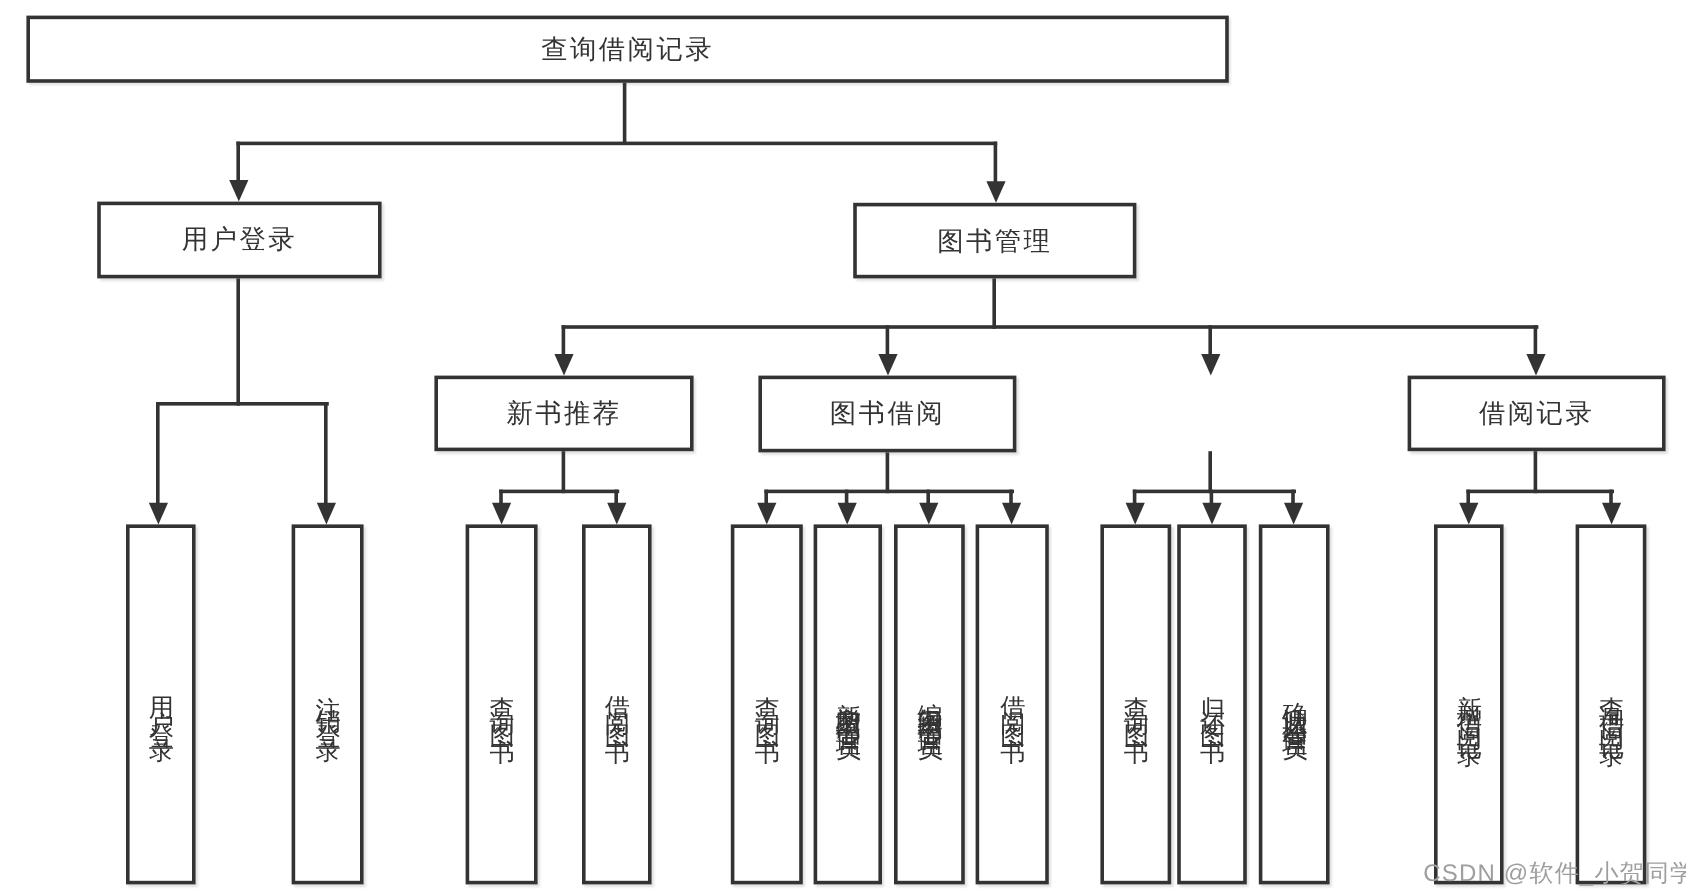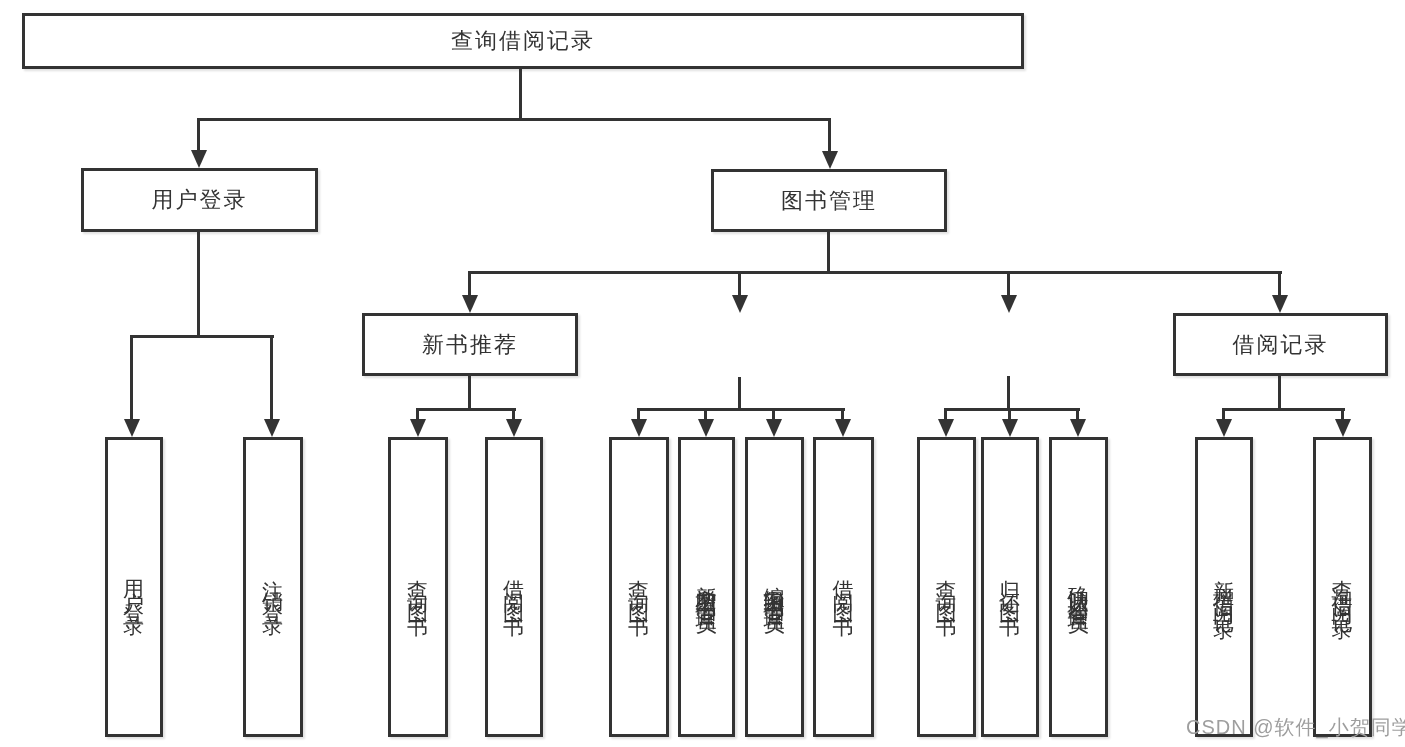--- a/index.html
+++ b/index.html
@@ -56,20 +56,21 @@
 <div class="stage">
 
   <div class="box" style="left:22px;top:13px;width:1002px;height:56px;">查询借阅记录</div>
 
   <div class="box" style="left:81px;top:168px;width:237px;height:64px;">用户登录</div>
 
   <div class="box" style="left:362px;top:313px;width:216px;height:63px;">新书推荐</div>
 
   <div class="box" style="left:711px;top:169px;width:236px;height:63px;">图书管理</div>
 
+  <div class="box" style="left:632px;top:313px;width:215px;height:64px;">图书借阅</div>
 
 
   <div class="box" style="left:1173px;top:313px;width:215px;height:63px;">借阅记录</div>
 
   <div class="box leaf" style="left:105px;top:437px;width:58px;height:300px;">用户登录</div>
 
   <div class="box leaf" style="left:243px;top:437px;width:60px;height:300px;">注销登录</div>
 
   <div class="box leaf" style="left:388px;top:437px;width:60px;height:300px;">查询图书</div>
 

